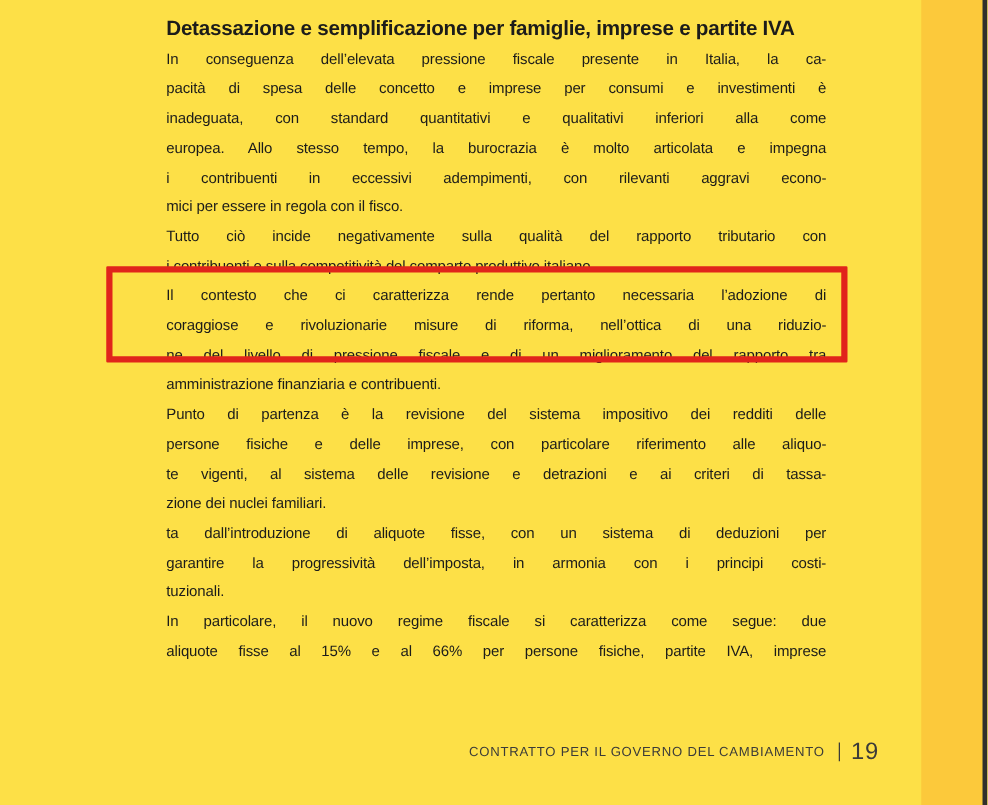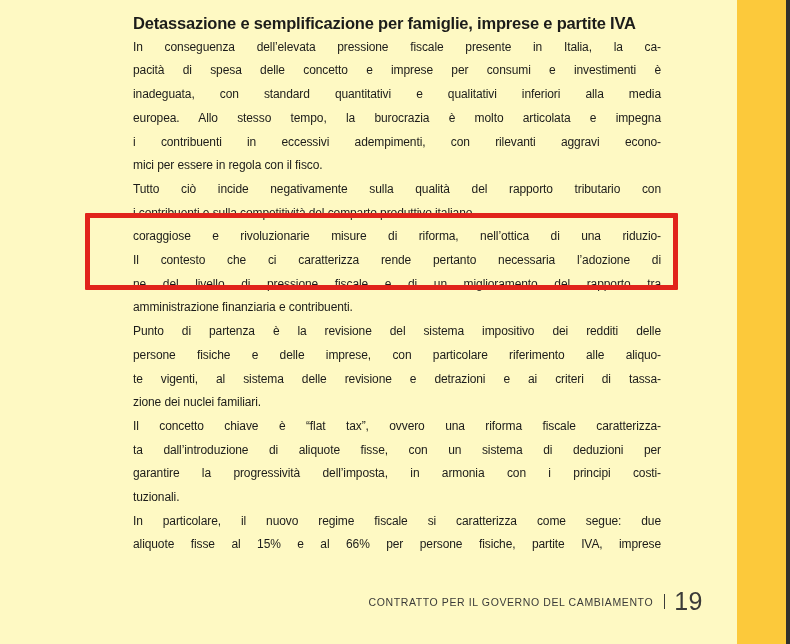--- a/index.html
+++ b/index.html
@@ -1,19 +1,19 @@
 <!DOCTYPE html>
 <html><head>
 <meta charset="utf-8">
 <style>
   html,body{margin:0;padding:0;}
   .canvas{
     position:relative;
     width:790px;height:644px;
-    background:#fef9c3;
+    background:#fde047;
     overflow:hidden;
     font-family:"Liberation Sans","DejaVu Sans",sans-serif;
   }
   
   .stripe{position:absolute;top:0;right:4px;width:49px;height:644px;}
   .page-edge{position:absolute;top:0;right:0;width:4px;height:644px;}
 
   
   .content{
     position:absolute;left:133px;top:12px;width:528px;
@@ -59,50 +59,49 @@
     font-size:10.5px;
     letter-spacing:0.6px;
     white-space:nowrap;
   }
   .footer-sep{
     width:1px;height:15px;
     background:#3b3b39;
     margin:0 9px 0 11px;
   }
   .footer-page{
-    font-size:25px;
+    font-size:19px;
     letter-spacing:0.5px;
     line-height:19px;
     text-align:center;
   }
 </style>
 </head>
 <body>
 
 <div class="canvas">
 
   <div class="content" style="color: rgb(28, 28, 26);">
     <div class="doc-title">Detassazione e semplificazione per famiglie, imprese e partite IVA</div>
     <div class="line">In conseguenza dell’elevata pressione fiscale presente in Italia, la ca-</div>
     <div class="line">pacità di spesa delle concetto e imprese per consumi e investimenti è</div>
-    <div class="line">inadeguata, con standard quantitativi e qualitativi inferiori alla media</div>
+    <div class="line">inadeguata, con standard quantitativi e qualitativi inferiori alla come</div>
     <div class="line">europea. Allo stesso tempo, la burocrazia è molto articolata e impegna</div>
     <div class="line">i contribuenti in eccessivi adempimenti, con rilevanti aggravi econo-</div>
     <div class="line end">mici per essere in regola con il fisco.</div>
     <div class="line">Tutto ciò incide negativamente sulla qualità del rapporto tributario con</div>
     <div class="line end">i contribuenti e sulla competitività del comparto produttivo italiano.</div>
+    <div class="line">Il contesto che ci caratterizza rende pertanto necessaria l’adozione di</div>
     <div class="line">coraggiose e rivoluzionarie misure di riforma, nell’ottica di una riduzio-</div>
-    <div class="line">Il contesto che ci caratterizza rende pertanto necessaria l’adozione di</div>
     <div class="line">ne del livello di pressione fiscale e di un miglioramento del rapporto tra</div>
     <div class="line end">amministrazione finanziaria e contribuenti.</div>
     <div class="line">Punto di partenza è la revisione del sistema impositivo dei redditi delle</div>
     <div class="line">persone fisiche e delle imprese, con particolare riferimento alle aliquo-</div>
     <div class="line">te vigenti, al sistema delle revisione e detrazioni e ai criteri di tassa-</div>
     <div class="line end">zione dei nuclei familiari.</div>
-    <div class="line">Il concetto chiave è “flat tax”, ovvero una riforma fiscale caratterizza-</div>
     <div class="line">ta dall’introduzione di aliquote fisse, con un sistema di deduzioni per</div>
     <div class="line">garantire la progressività dell’imposta, in armonia con i principi costi-</div>
     <div class="line end">tuzionali.</div>
     <div class="line">In particolare, il nuovo regime fiscale si caratterizza come segue: due</div>
     <div class="line">aliquote fisse al 15% e al 66% per persone fisiche, partite IVA, imprese</div>
   </div>
 
   <div class="highlight-box" style="border-color: rgb(225, 36, 27);"></div>
 
   <div class="footer">

